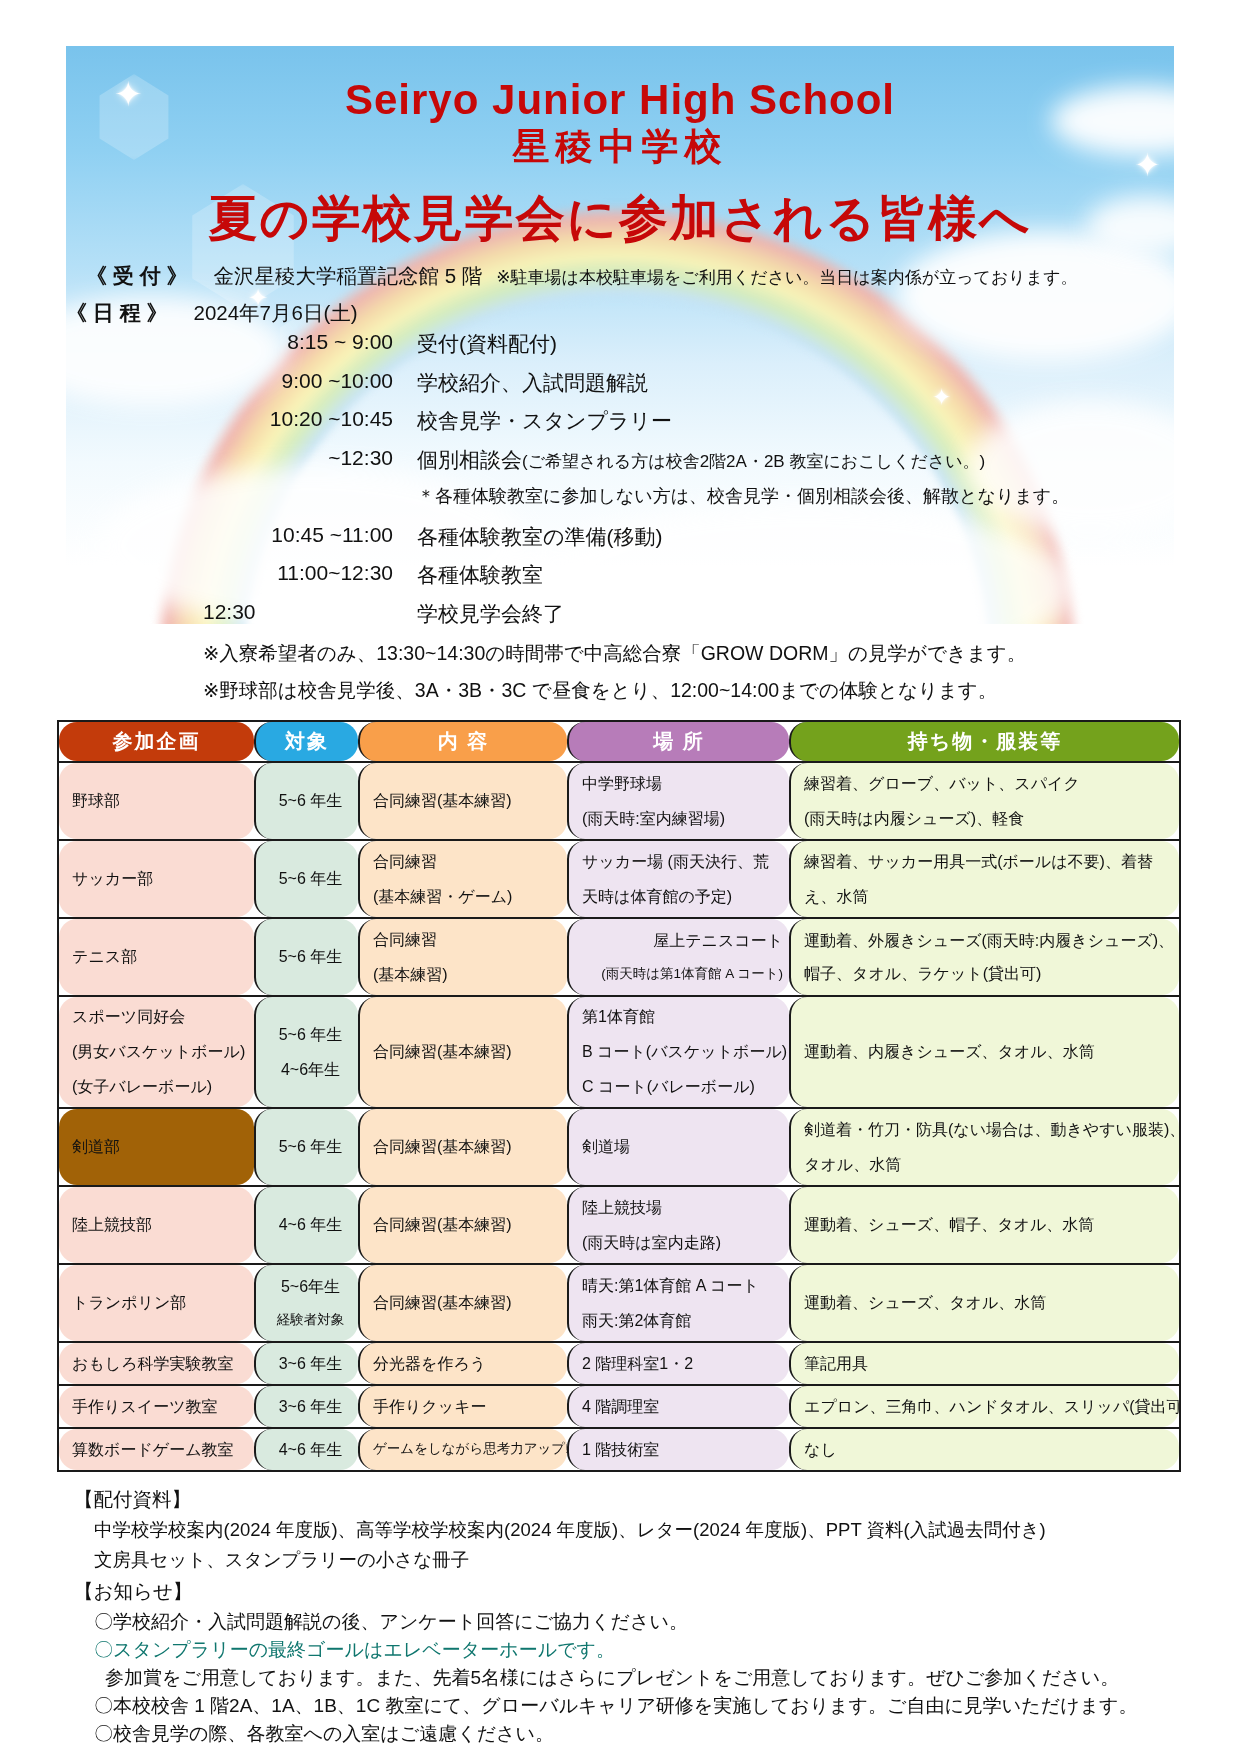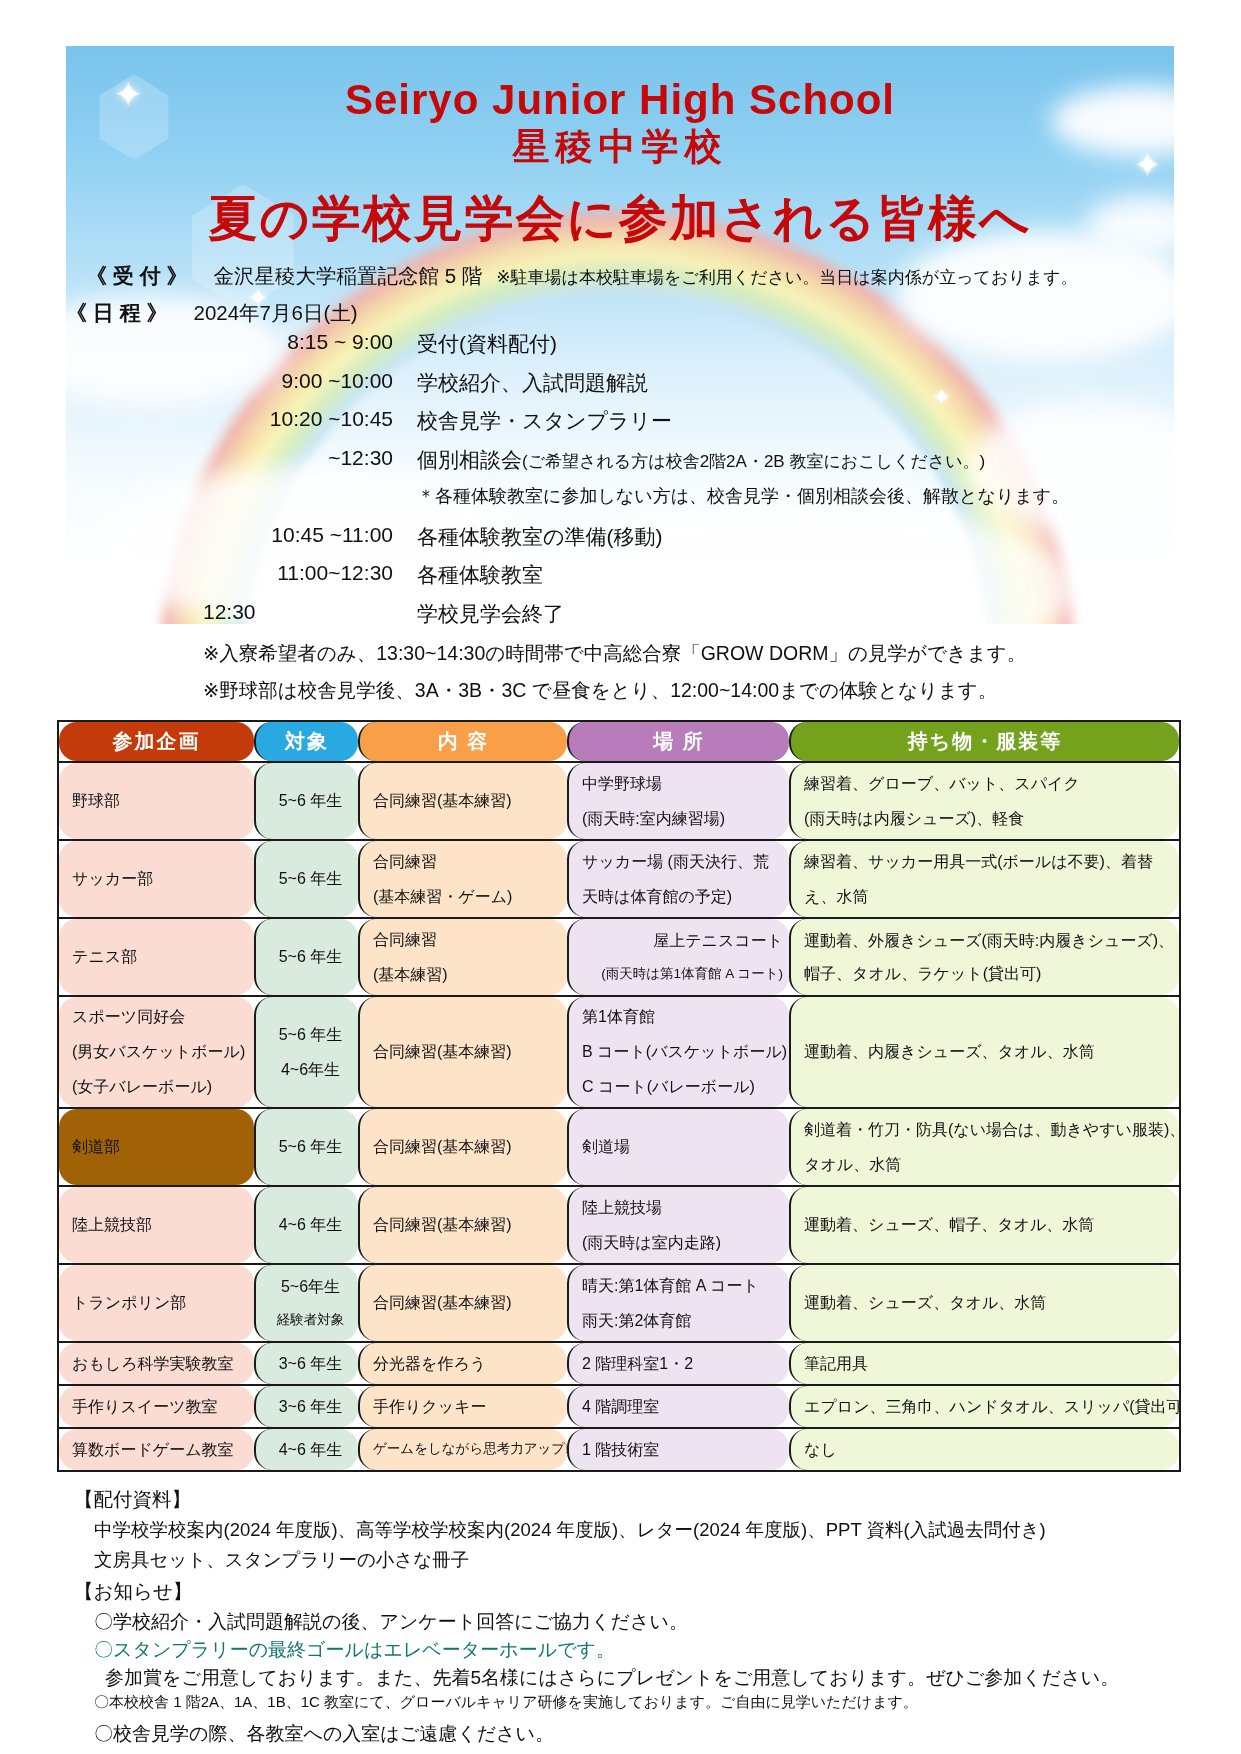--- a/index.html
+++ b/index.html
@@ -336,15 +336,15 @@
 
   <div class="f-title" style="top:1486px;">【配付資料】</div>
   <div class="f-line" style="top:1517px;">中学校学校案内(2024 年度版)、高等学校学校案内(2024 年度版)、レター(2024 年度版)、PPT 資料(入試過去問付き)</div>
   <div class="f-line" style="top:1547px;">文房具セット、スタンプラリーの小さな冊子</div>
   <div class="f-title" style="top:1578px;">【お知らせ】</div>
   <div id="notice-list"></div>
 
 <div class="f-line" style="top: 1609px; font-size: 19px;">〇学校紹介・入試問題解説の後、アンケート回答にご協力ください。</div>
     <div class="f-line red" style="top: 1637px; font-size: 19px;">〇スタンプラリーの最終ゴールはエレベーターホールです。</div>
     <div class="f-line ind" style="top: 1665px; font-size: 19px;">参加賞をご用意しております。また、先着5名様にはさらにプレゼントをご用意しております。ぜひご参加ください。</div>
-    <div class="f-line" style="top: 1693px; font-size: 15px;">〇本校校舎 1 階2A、1A、1B、1C 教室にて、グローバルキャリア研修を実施しております。ご自由に見学いただけます。</div>
+    <div class="f-line" style="top: 1693px; font-size: 19px;">〇本校校舎 1 階2A、1A、1B、1C 教室にて、グローバルキャリア研修を実施しております。ご自由に見学いただけます。</div>
     <div class="f-line" style="top: 1721px; font-size: 19px;">〇校舎見学の際、各教室への入室はご遠慮ください。</div>
   </div>
 
 </body></html>

